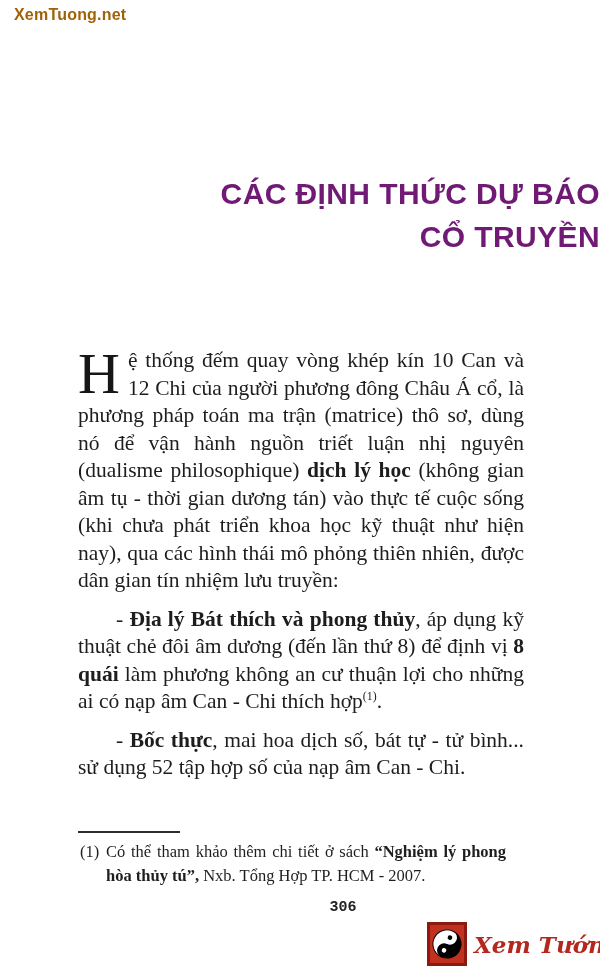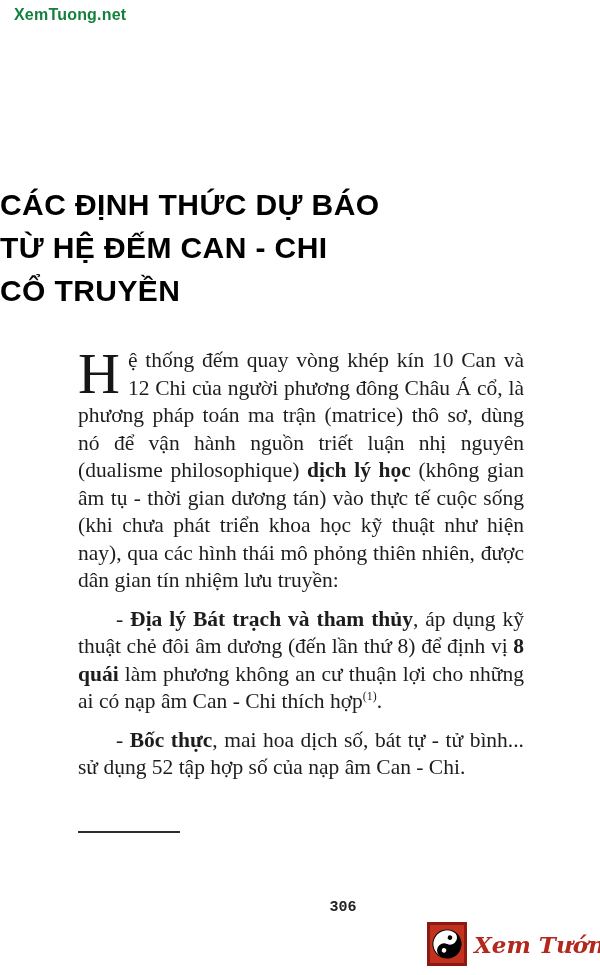--- a/index.html
+++ b/index.html
@@ -1,25 +1,25 @@
 <!DOCTYPE html>
 <html><head>
 <meta charset="utf-8">
 <style>
   html,body{margin:0;padding:0;background:#fff;}
   .page{position:relative;width:600px;height:975px;background:#ffffff;overflow:hidden;
         font-family:"Liberation Serif",serif;}
 
   .site-link{position:absolute;left:14px;top:6px;
       font-family:"Liberation Sans",sans-serif;font-weight:bold;font-size:16px;
-      color:#15803d;text-decoration:none;letter-spacing:.2px;cursor:pointer;}
+      color:#a16207;text-decoration:none;letter-spacing:.2px;cursor:pointer;}
 
-  .title{position:absolute;top:183px;left:0;width:100%;text-align:left;
+  .title{position:absolute;top:172px;left:0;width:100%;text-align:right;
       font-family:"Liberation Sans",sans-serif;font-weight:bold;font-size:30px;
-      line-height:43px;color:#000000;letter-spacing:.4px;}
+      line-height:43px;color:#701a75;letter-spacing:.4px;}
 
   .body-text{position:absolute;top:347px;left:78px;width:446px;
       font-size:21.5px;line-height:27.5px;color:#1d1d1d;text-align:justify;}
   .para{margin:0 0 11px 0;}
   .para.indent{text-indent:38px;}
   .dropcap{float:left;font-size:58px;line-height:47px;padding:3px 8px 0 0;color:#161616;}
   .b{font-weight:bold;}
   .body-text sup{font-size:.55em;line-height:0;}
 
   .footnote-rule{position:absolute;top:831px;left:78px;width:102px;height:2px;background:#2d2d2d;}
@@ -39,32 +39,34 @@
 </style>
 </head>
 <body>
 
 <div class="page">
 
   <a class="site-link">XemTuong.net</a>
 
   <div class="title">
     <div>CÁC ĐỊNH THỨC DỰ BÁO</div>
-    <div>TỪ HỆ ĐẾM CAN - CHI</div>
     <div>CỔ TRUYỀN</div>
   </div>
 
   <div class="body-text">
     <p class="para"><span class="dropcap">H</span><span>ệ thống đếm quay vòng khép kín 10 Can và 12 Chi của người phương đông Châu Á cổ, là phương pháp toán ma trận (matrice) thô sơ, dùng nó để vận hành nguồn triết luận nhị nguyên (dualisme philosophique) </span><span class="b">dịch lý học</span><span> (không gian âm tụ - thời gian dương tán) vào thực tế cuộc sống (khi chưa phát triển khoa học kỹ thuật như hiện nay), qua các hình thái mô phỏng thiên nhiên, được dân gian tín nhiệm lưu truyền:</span></p>
-    <p class="para indent"><span>- </span><span class="b">Địa lý Bát trạch và tham thủy</span><span>, áp dụng kỹ thuật chẻ đôi âm dương (đến lần thứ 8) để định vị </span><span class="b">8 quái</span><span> làm phương không an cư thuận lợi cho những ai có nạp âm Can - Chi thích hợp</span><sup>(1)</sup><span>.</span></p>
+    <p class="para indent"><span>- </span><span class="b">Địa lý Bát thích và phong thủy</span><span>, áp dụng kỹ thuật chẻ đôi âm dương (đến lần thứ 8) để định vị </span><span class="b">8 quái</span><span> làm phương không an cư thuận lợi cho những ai có nạp âm Can - Chi thích hợp</span><sup>(1)</sup><span>.</span></p>
     <p class="para indent"><span>- </span><span class="b">Bốc thực</span><span>, mai hoa dịch số, bát tự - tử bình... sử dụng 52 tập hợp số của nạp âm Can - Chi.</span></p>
   </div>
 
   <div class="footnote-rule"></div>
 
+  <div class="footnote">
+    <span class="fn-marker">(1)</span><span><span>Có thể tham khảo thêm chi tiết ở sách </span><span class="b">“Nghiệm lý phong hòa thủy tú”,</span><span> Nxb. Tổng Hợp TP. HCM - 2007.</span></span>
+  </div>
 
   <div class="page-number">306</div>
 
   <div class="logo">
     <span class="logo-square">
       <svg viewBox="0 0 64 64" aria-hidden="true">
         <circle cx="32" cy="32" r="30" fill="#000"></circle>
         <path d="M32 2 A30 30 0 0 0 32 62 Z" fill="#fff"></path>
         <circle cx="32" cy="17" r="15" fill="#fff"></circle>
         <circle cx="32" cy="47" r="15" fill="#000"></circle>

